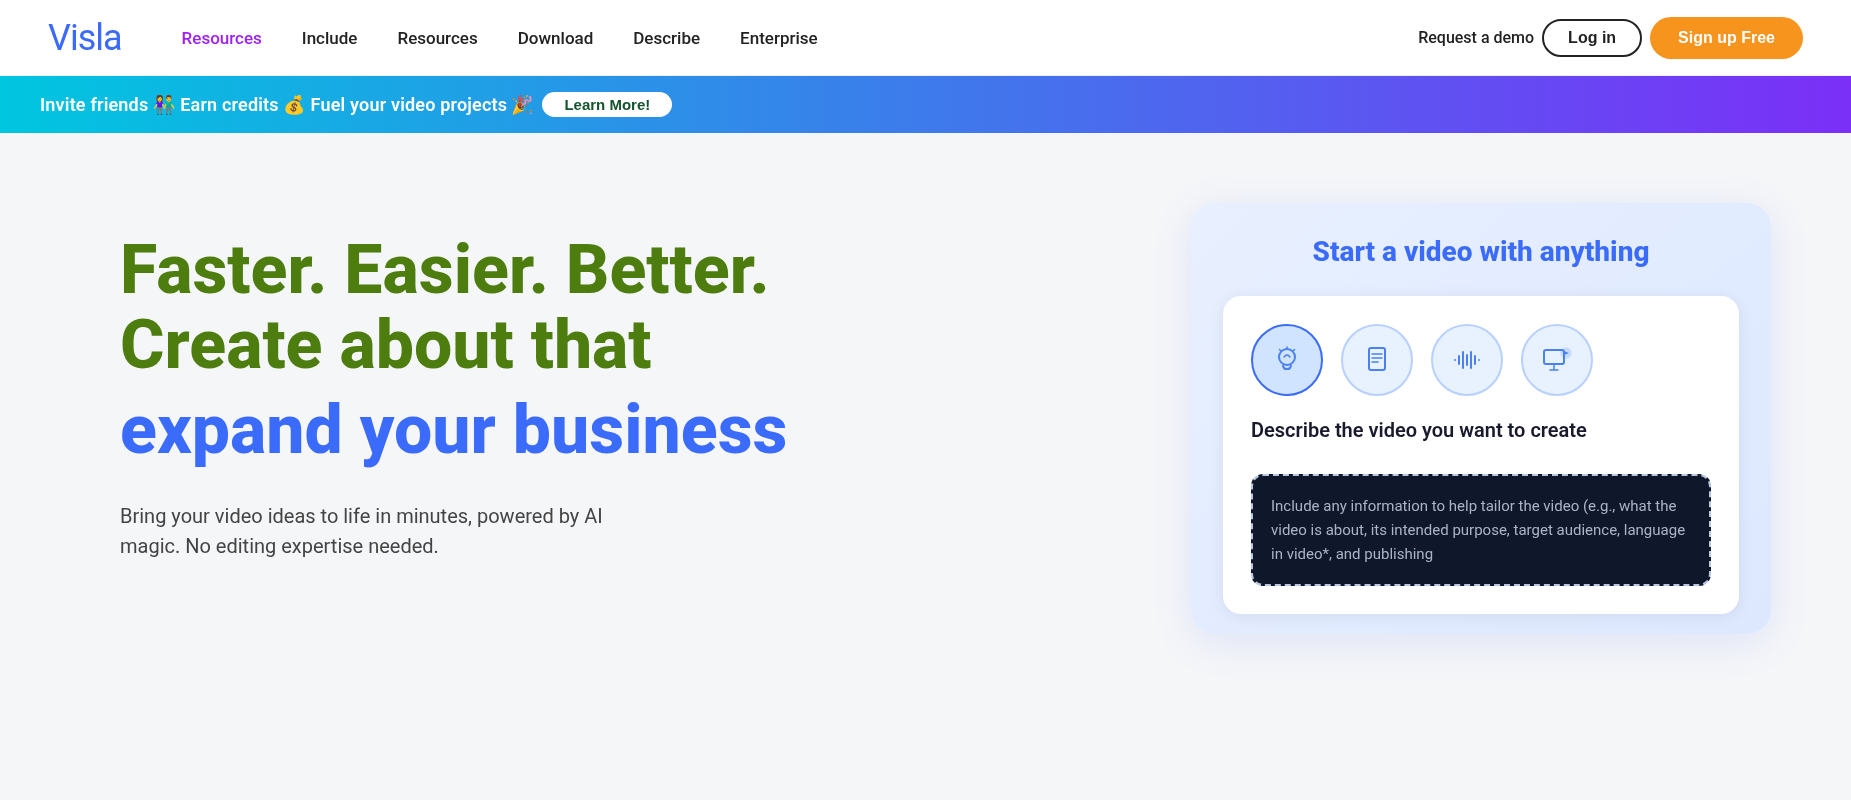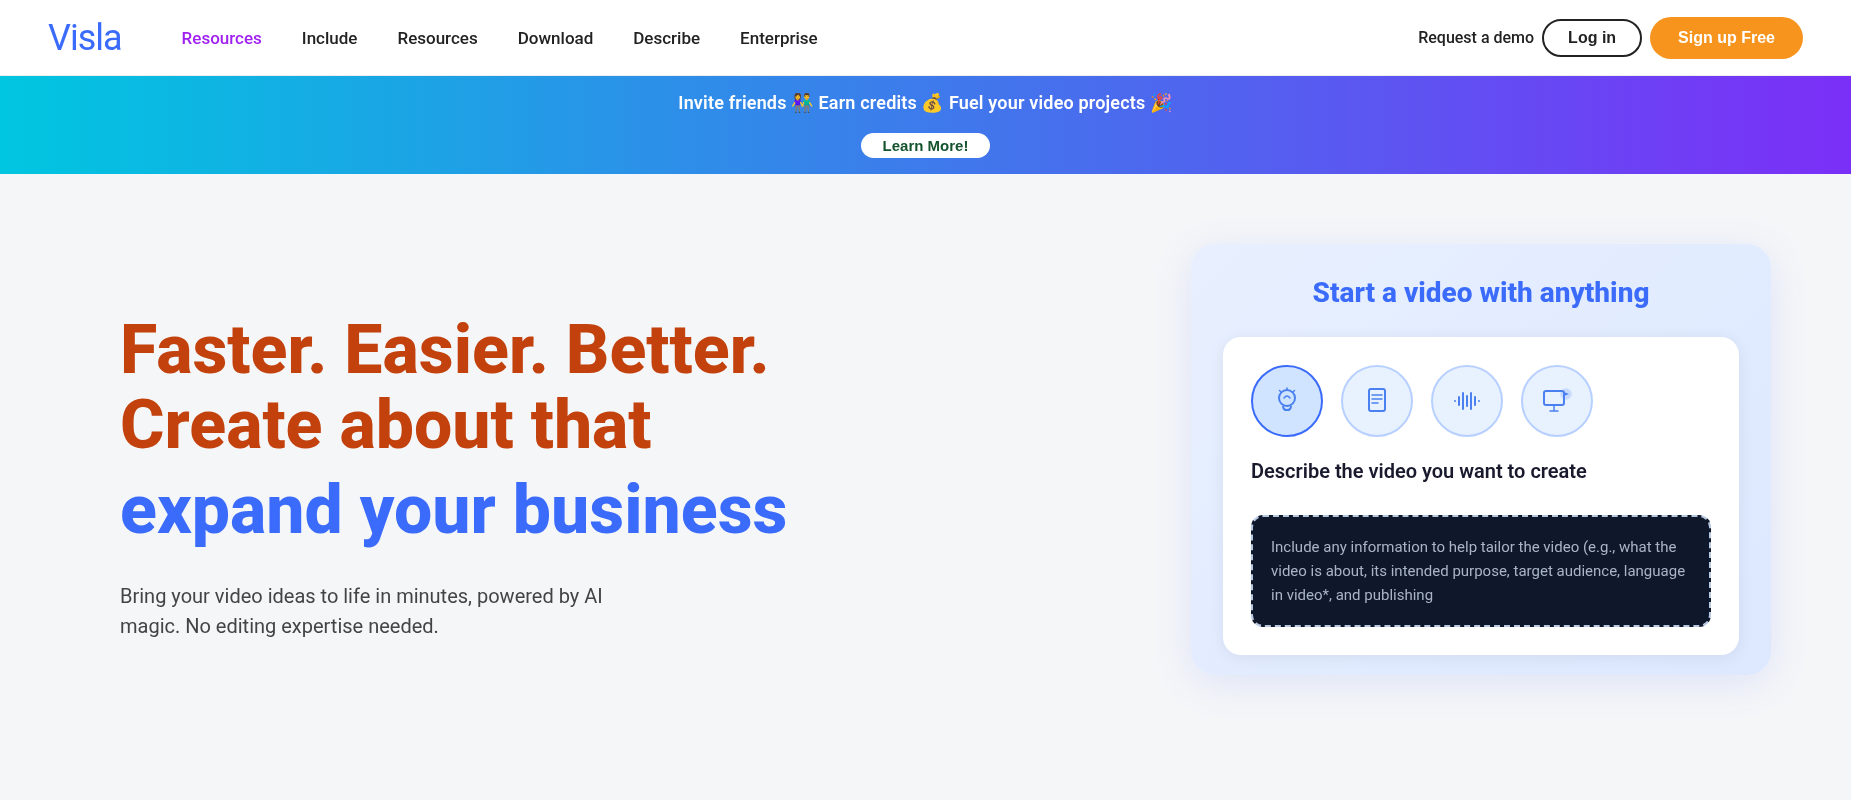--- a/index.html
+++ b/index.html
@@ -66,24 +66,23 @@
       font-weight: 700;
       color: #fff;
       cursor: pointer;
     }
 
     
     .banner {
       background: linear-gradient(90deg, #00c6e0 0%, #7b2ff7 100%);
       display: flex;
       align-items: center;
-      justify-content: space-between;
+      justify-content: flex-start;
       padding: 16px 40px;
-      gap: 20px;
-      flex-direction: column;
+      gap: 8px;
     }
     .banner-text {
       color: #fff;
       font-size: 18px;
       font-weight: 600;
       letter-spacing: 0.01em;
     }
     .btn-learn-more {
       background: #fff;
       border: none;
@@ -104,24 +103,23 @@
       min-height: 600px;
       background: #f5f6f8;
     }
     .hero-left {
       flex: 1;
       padding-top: 20px;
     }
     .hero-headline {
       font-size: 68px;
       font-weight: 800;
-      color: #c2410c;
+      color: #4d7c0f;
       line-height: 1.1;
       margin-bottom: 8px;
-      margin-top: 39px;
     }
     .hero-headline-blue {
       color: #3b6bfa;
       font-size: 68px;
       font-weight: 800;
       line-height: 1.15;
       display: block;
       margin-bottom: 32px;
     }
     .hero-sub {

